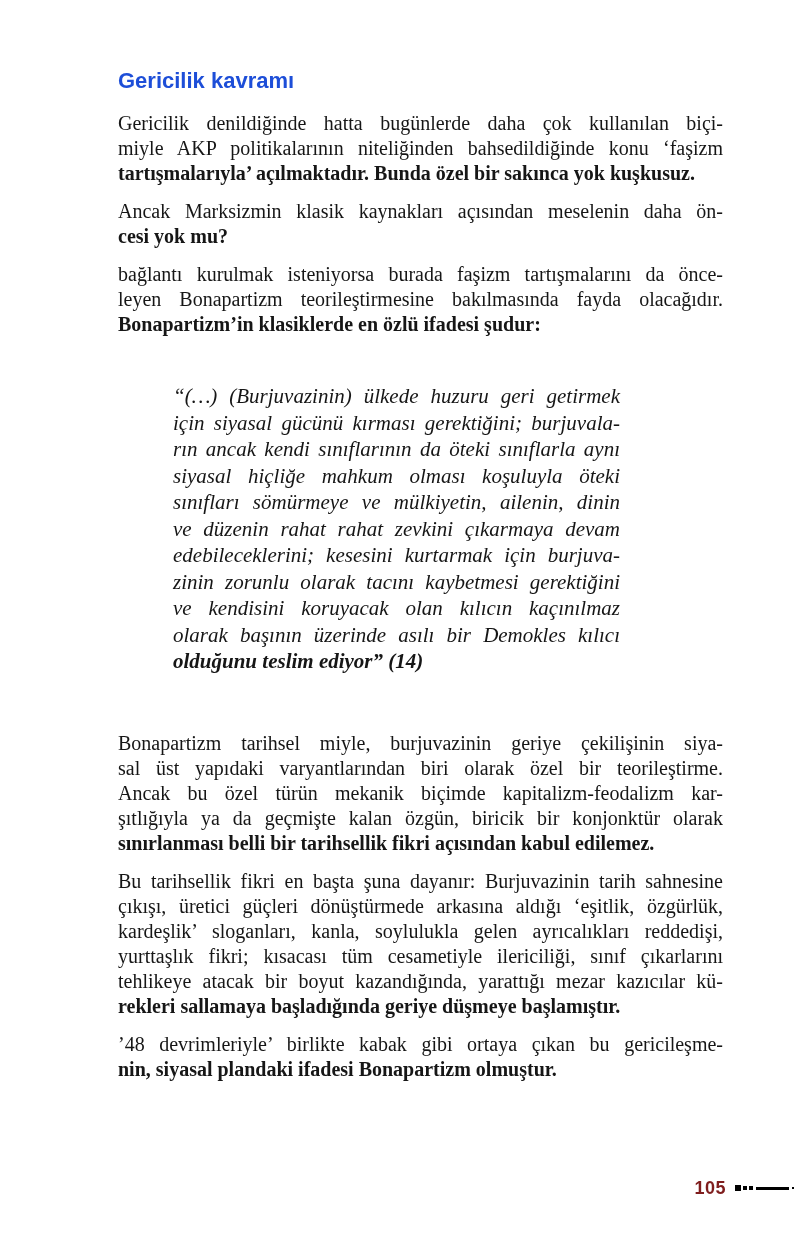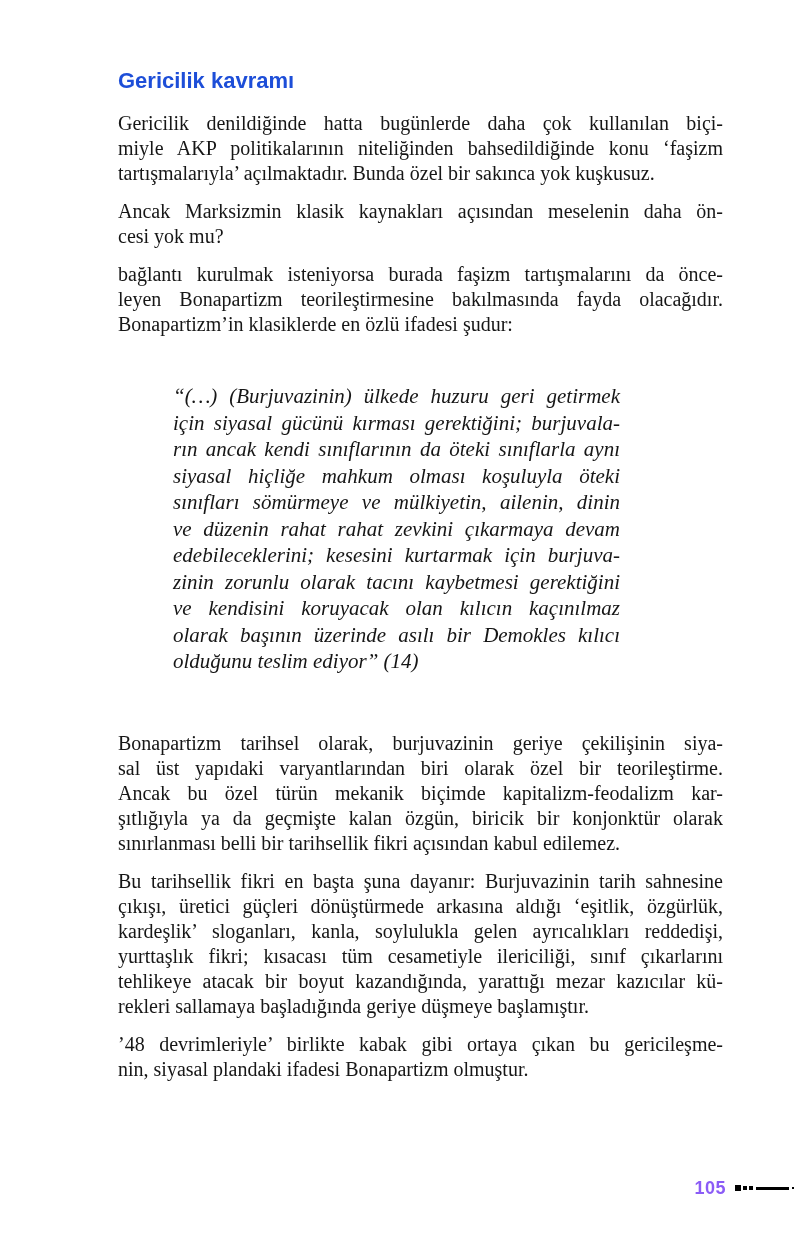--- a/index.html
+++ b/index.html
@@ -25,42 +25,42 @@
     line-height: 26px;
     color: #1d4ed8;
     margin: 0 0 17px 0;
   }
   .para {
     font-size: 20px;
     line-height: 25px;
     margin: 0 0 13px 0;
   }
   .line { text-align: justify; text-align-last: justify; }
-  .line.last { text-align-last: left; }
+  .line.last { text-align-last: left; font-weight: bold; }
   .quote {
     font-size: 21px;
     font-style: italic;
     line-height: 26.5px;
     margin: 46px 0 56px 55px;
     width: 447px;
   }
   .footer {
     position: absolute;
     top: 1178px;
     right: 4px;
     height: 20px;
     display: flex;
     align-items: center;
   }
   .pnum {
     font-family: "Liberation Sans", sans-serif;
     font-weight: bold;
     font-size: 18px;
     letter-spacing: 0.5px;
-    color: #8b5cf6;
+    color: #7f1d1d;
     margin-right: 9px;
   }
   .sq  { display: inline-block; background: #000000; }
   .sq1 { width: 6px; height: 6px; margin-right: 2px; }
   .sq2 { width: 4px; height: 4px; margin-right: 2px; }
   .sq3 { width: 4px; height: 4px; }
   .rule { width: 33px; height: 3px; background: #000000; margin-left: 3px; }
   .enddot { width: 2px; height: 2px; background: #000000; margin-left: 3px; }
 </style>
 </head>
@@ -93,21 +93,21 @@
         <div class="line">sınıfları sömürmeye ve mülkiyetin, ailenin, dinin</div>
         <div class="line">ve düzenin rahat rahat zevkini çıkarmaya devam</div>
         <div class="line">edebileceklerini; kesesini kurtarmak için burjuva-</div>
         <div class="line">zinin zorunlu olarak tacını kaybetmesi gerektiğini</div>
         <div class="line">ve kendisini koruyacak olan kılıcın kaçınılmaz</div>
         <div class="line">olarak başının üzerinde asılı bir Demokles kılıcı</div>
         <div class="line last">olduğunu teslim ediyor” (14)</div>
       </div>
 
     <div class="para">
-        <div class="line">Bonapartizm tarihsel olarak, burjuvazinin geriye çekilişinin siya-</div>
+        <div class="line">Bonapartizm tarihsel miyle, burjuvazinin geriye çekilişinin siya-</div>
         <div class="line">sal üst yapıdaki varyantlarından biri olarak özel bir teorileştirme.</div>
         <div class="line">Ancak bu özel türün mekanik biçimde kapitalizm-feodalizm kar-</div>
         <div class="line">şıtlığıyla ya da geçmişte kalan özgün, biricik bir konjonktür olarak</div>
         <div class="line last">sınırlanması belli bir tarihsellik fikri açısından kabul edilemez.</div>
       </div>
     <div class="para">
         <div class="line">Bu tarihsellik fikri en başta şuna dayanır: Burjuvazinin tarih sahnesine</div>
         <div class="line">çıkışı, üretici güçleri dönüştürmede arkasına aldığı ‘eşitlik, özgürlük,</div>
         <div class="line">kardeşlik’ sloganları, kanla, soylulukla gelen ayrıcalıkları reddedişi,</div>
         <div class="line">yurttaşlık fikri; kısacası tüm cesametiyle ilericiliği, sınıf çıkarlarını</div>

